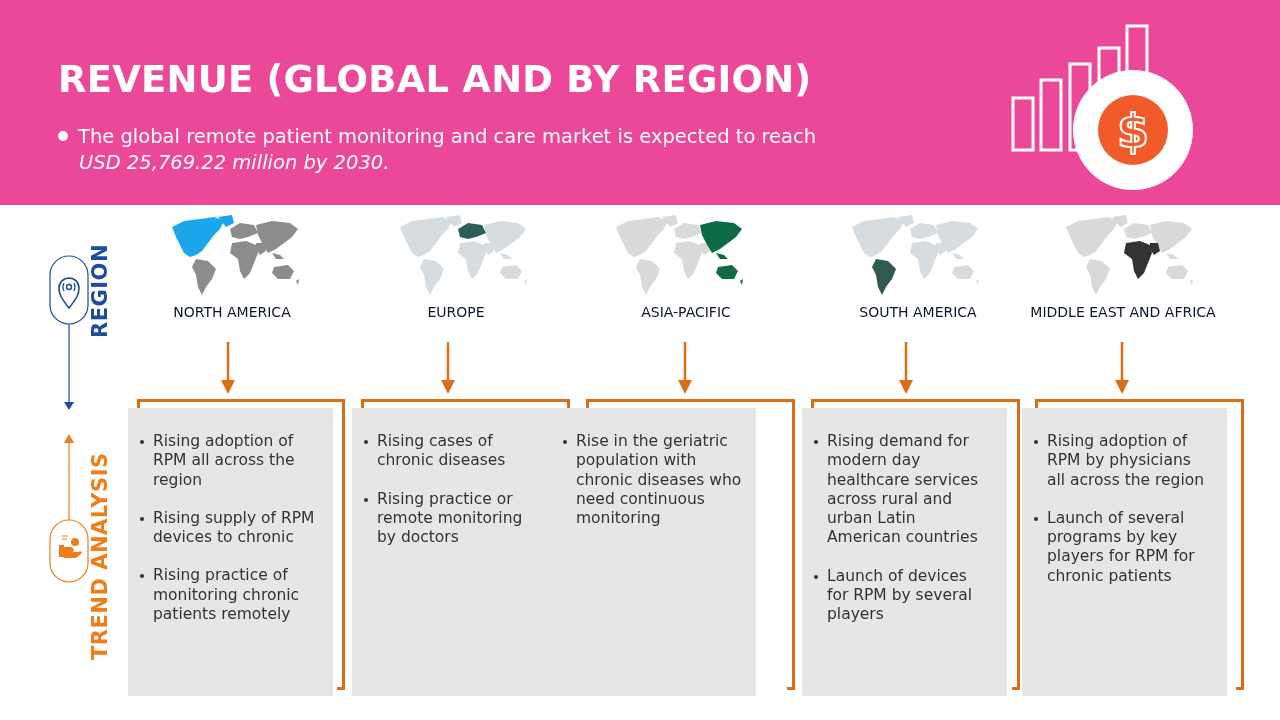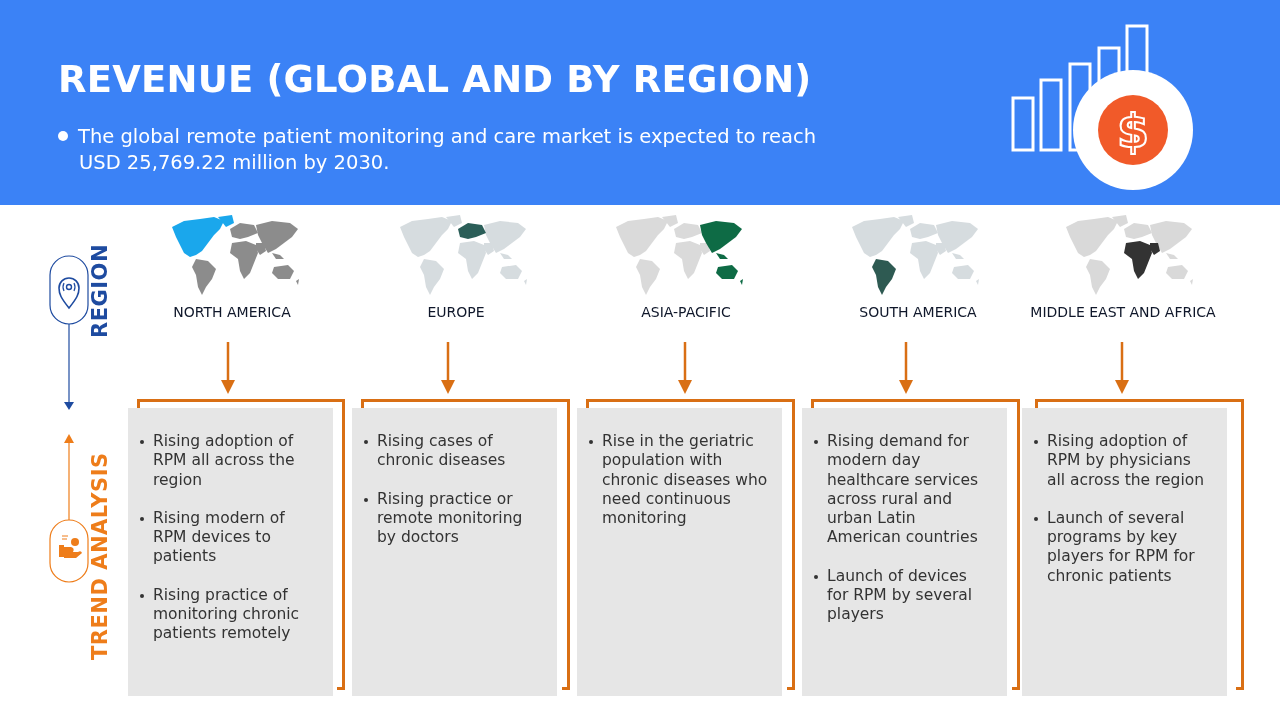--- a/index.html
+++ b/index.html
@@ -1,23 +1,23 @@
 <!DOCTYPE html>
 <html><head>
 <meta charset="utf-8">
 <style>
   * { box-sizing: border-box; margin: 0; padding: 0; }
   html, body { width: 1280px; height: 720px; overflow: hidden; background: #ffffff; }
   body { position: relative; font-family: "DejaVu Sans", "Liberation Sans", sans-serif; color: #333; }
 
-  .header { position: absolute; left: 0; top: 0; width: 1280px; height: 205px; background: #3b82f6; }
+  .header { position: absolute; left: 0; top: 0; width: 1280px; height: 205px; background: #ec4899; }
   .header-title { position: absolute; left: 58px; top: 58px; font-family: "DejaVu Sans", sans-serif; font-weight: bold; font-size: 37px; color: #ffffff; letter-spacing: 0.2px; white-space: nowrap; }
   .header-bullet { position: absolute; left: 58px; top: 124px; width: 880px; font-size: 19.5px; line-height: 26px; color: #ffffff; white-space: nowrap; }
   .header-bullet .dot { display: inline-block; width: 10px; height: 10px; border-radius: 50%; background: #fff; margin-right: 10px; vertical-align: 2px; }
-  .header-bullet .line2 { display: block; padding-left: 21px; }
+  .header-bullet .line2 { display: block; padding-left: 21px; font-style: italic; }
   .header-icon { position: absolute; left: 1005px; top: 20px; width: 200px; height: 180px; }
 
   .side-region-label { position: absolute; left: 88px; top: 338px; transform: rotate(-90deg); transform-origin: 0 0; font-weight: bold; font-size: 21px; color: #1E4BA0; letter-spacing: 0.5px; white-space: nowrap; }
   .side-trend-label { position: absolute; left: 88px; top: 660px; transform: rotate(-90deg); transform-origin: 0 0; font-weight: bold; font-size: 21px; color: #EE7D1A; letter-spacing: 0.5px; white-space: nowrap; }
   .side-graphic { position: absolute; left: 45px; top: 250px; width: 50px; height: 340px; }
 
   .map { position: absolute; top: 213px; width: 140px; height: 84px; }
   .region-label { position: absolute; top: 304px; width: 220px; text-align: center; font-size: 14px; color: #0f172a; white-space: nowrap; }
 
   .arrow { position: absolute; top: 342px; width: 18px; height: 54px; }
@@ -123,21 +123,21 @@
 <svg class="arrow" style="left:219px" viewBox="0 0 18 54">
     <line x1="9" y1="0" x2="9" y2="40" stroke="#D96F14" stroke-width="2.5"></line>
     <polygon points="2,38 16,38 9,52" fill="#D96F14"></polygon>
   </svg>
 <div class="frame" style="left:137px; width:208px"></div>
 <div class="frame-tick" style="left:137px"></div>
 <div class="frame-foot" style="left:337px"></div>
 <div class="card" style="left:128px">
   <ul>
     <li>Rising adoption of RPM all across the region</li>
-    <li>Rising modern of RPM devices to patients</li>
+    <li>Rising supply of RPM devices to chronic</li>
     <li>Rising practice of monitoring chronic patients remotely</li>
   </ul>
 </div>
 
 <svg class="map" style="left:390px" viewBox="0 0 140 84">
   <g fill="#D6DCDF">
       <use href="#m-na"></use>
       <use href="#m-sa"></use>
       <use href="#m-af"></use>
       <use href="#m-me"></use>
@@ -177,21 +177,21 @@
     </g>
 </svg>
 <div class="region-label" style="left:576px">ASIA-PACIFIC</div>
 <svg class="arrow" style="left:676px" viewBox="0 0 18 54">
     <line x1="9" y1="0" x2="9" y2="40" stroke="#D96F14" stroke-width="2.5"></line>
     <polygon points="2,38 16,38 9,52" fill="#D96F14"></polygon>
   </svg>
 <div class="frame" style="left:586px; width:209px"></div>
 <div class="frame-tick" style="left:586px"></div>
 <div class="frame-foot" style="left:787px"></div>
-<div class="card" style="left:577px">
+<div class="card" style="left:551px">
   <ul>
     <li>Rise in the geriatric population with chronic diseases who need continuous monitoring</li>
   </ul>
 </div>
 
 <svg class="map" style="left:842px" viewBox="0 0 140 84">
   <g fill="#D6DCDF">
       <use href="#m-na"></use>
       <use href="#m-eu"></use>
       <use href="#m-af"></use>

